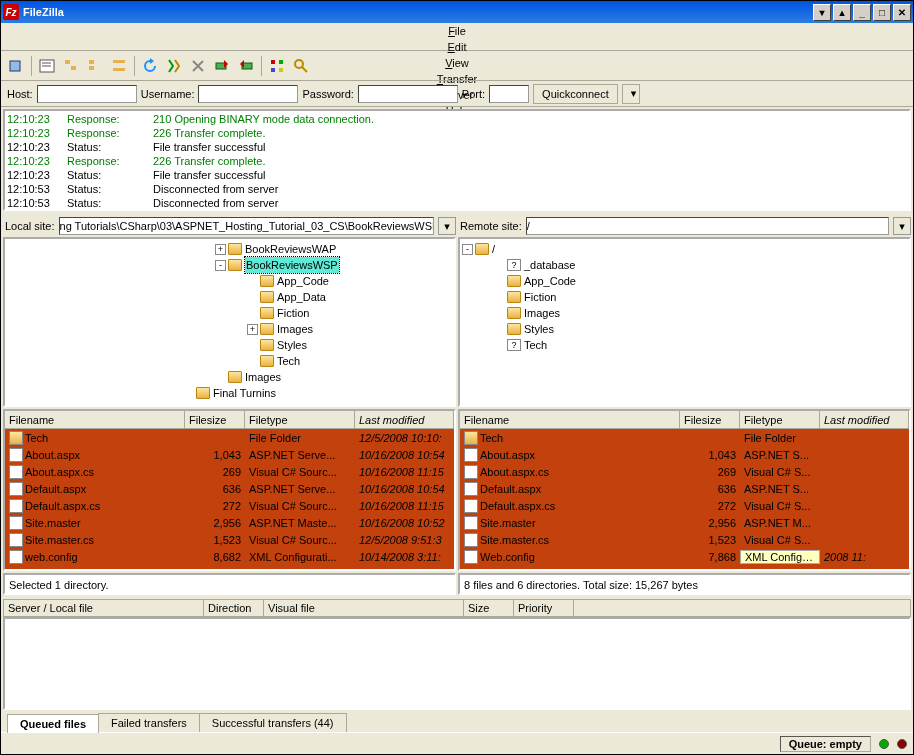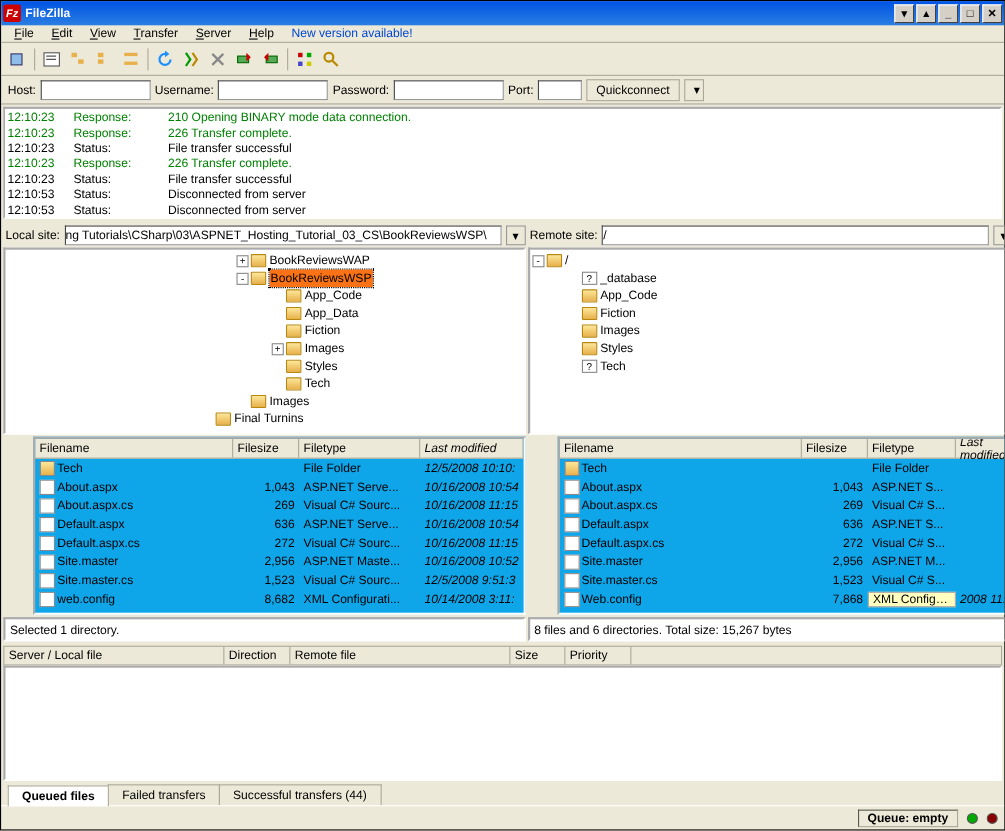--- a/index.html
+++ b/index.html
@@ -1,21 +1,21 @@
 <!DOCTYPE html>
 <html><head>
 <meta charset="utf-8">
 <style>
 * { box-sizing: border-box; margin: 0; padding: 0; font-family: Tahoma, sans-serif; font-size: 11px; }
 body { background: #ece9d8; width: 914px; height: 755px; display: flex; flex-direction: column; border: 1px solid #000; }
 .titlebar { background: linear-gradient(#0054e3,#2a7de1); color: #fff; height: 22px; display: flex; align-items: center; padding: 0 2px; font-weight: bold; }
 .titlebar .icon { width: 16px; height: 16px; background: #c00; color: #fff; display: inline-flex; align-items: center; justify-content: center; font-size: 10px; font-style: italic; margin-right: 4px; border-radius: 2px; }
 .titlebar .spacer { flex: 1; }
 .winbtn { width: 18px; height: 17px; background: #d4d0c8; border: 1px solid #fff; border-right-color: #404040; border-bottom-color: #404040; margin-left: 2px; display: inline-flex; align-items: center; justify-content: center; color: #000; font-size: 10px; cursor: default; }
-.menubar { height: 16px; display: flex; align-items: center; padding: 0 4px; border-bottom: 1px solid #aca899; }
+.menubar { height: 28px; display: flex; align-items: center; padding: 0 4px; border-bottom: 1px solid #aca899; flex-direction: column; }
 .menubar span { padding: 2px 8px; cursor: default; }
 .menubar span.nv { color: #0046d5; }
 .menubar u { text-decoration: underline; }
 .toolbar { height: 30px; display: flex; align-items: center; padding: 2px 4px; border-bottom: 1px solid #aca899; gap: 2px; }
 .tbtn { width: 22px; height: 22px; display: inline-flex; align-items: center; justify-content: center; }
 .tbtn svg { width: 16px; height: 16px; }
 .sep { width: 1px; height: 20px; background: #aca899; margin: 0 2px; }
 .connbar { height: 26px; display: flex; align-items: center; padding: 2px 6px; gap: 4px; border-bottom: 1px solid #aca899; }
 .connbar label { }
 .connbar input { border: 1px inset #999; height: 18px; background: #fff; }
@@ -32,22 +32,22 @@
 .sitebar { display: flex; align-items: center; height: 22px; gap: 4px; }
 .sitebar label { padding-left: 2px; }
 .sitebar input { flex: 1; height: 18px; border: 1px inset #999; background: #fff; }
 .sitebar .drp2 { width: 18px; height: 18px; background: #ece9d8; border: 1px solid #999; display: inline-flex; align-items: center; justify-content: center; }
 .tree { background: #fff; border: 2px inset #fff; height: 170px; overflow-y: scroll; padding: 2px; line-height: 16px; }
 .tree-row { white-space: nowrap; display: flex; align-items: center; height: 16px; }
 .indent { display: inline-block; width: 16px; text-align: center; color: #888; }
 .exp { display: inline-block; width: 11px; height: 11px; border: 1px solid #888; text-align: center; line-height: 9px; font-size: 9px; margin-right: 2px; background: #fff; }
 .fld { display:inline-block; width: 14px; height: 12px; background: linear-gradient(#fce79a,#e8b04b); border:1px solid #b8860b; border-radius:1px; margin-right:3px; }
 .qmark { display:inline-block; width: 14px; height: 12px; background: #fff; border:1px solid #888; text-align:center; font-size:9px; line-height:10px; margin-right:3px; }
-.tree .selected { background: #f97316; outline: 1px dotted #000; padding: 0 1px; }
-.filelist { background: #0ea5e9; border: 2px inset #fff; height: 162px; overflow-y: scroll; margin-top: 2px; margin-left: 27px; }
+.tree .selected { background: #5eead4; outline: 1px dotted #000; padding: 0 1px; }
+.filelist { background: #c2410c; border: 2px inset #fff; height: 162px; overflow-y: scroll; margin-top: 2px; }
 .filelist-head { display: flex; position: sticky; top: 0; background: #ece9d8; border-bottom: 1px solid #aca899; height: 18px; align-items: center; }
 .filelist-head div { padding: 0 4px; border-right: 1px solid #aca899; height: 100%; display: flex; align-items: center; }
 .filelist-row { display: flex; height: 17px; align-items: center; }
 .filelist-row > div { padding: 0 4px; overflow: hidden; white-space: nowrap; text-overflow: ellipsis; }
 .c-name { width: 180px; display: flex; align-items: center; gap: 2px; }
 .c-size { width: 60px; text-align: right; }
 .c-type { width: 110px; }
 .c-date { flex: 1; font-style: italic; }
 .fic { width: 14px; height: 14px; display:inline-block; background: #fff; border:1px solid #888; font-size:8px; text-align:center; line-height:12px; }
 .fic.fold { background: linear-gradient(#fce79a,#e8b04b); }
@@ -591,21 +591,21 @@
           </div>
         </div>
     </div>
     <div class="statusline">8 files and 6 directories. Total size: 15,267 bytes</div>
   </div>
 </div>
 
 <div class="queue-head">
   <div style="width:200px">Server / Local file</div>
   <div style="width:60px">Direction</div>
-  <div style="width:200px">Remote file</div>
+  <div style="width:200px">Visual file</div>
   <div style="width:50px">Size</div>
   <div style="width:60px">Priority</div>
 </div>
 <div class="queue-body"></div>
 
 <div class="tabs">
   <div class="tab active">Queued files</div>
   <div class="tab">Failed transfers</div>
   <div class="tab">Successful transfers (44)</div>
 </div>

